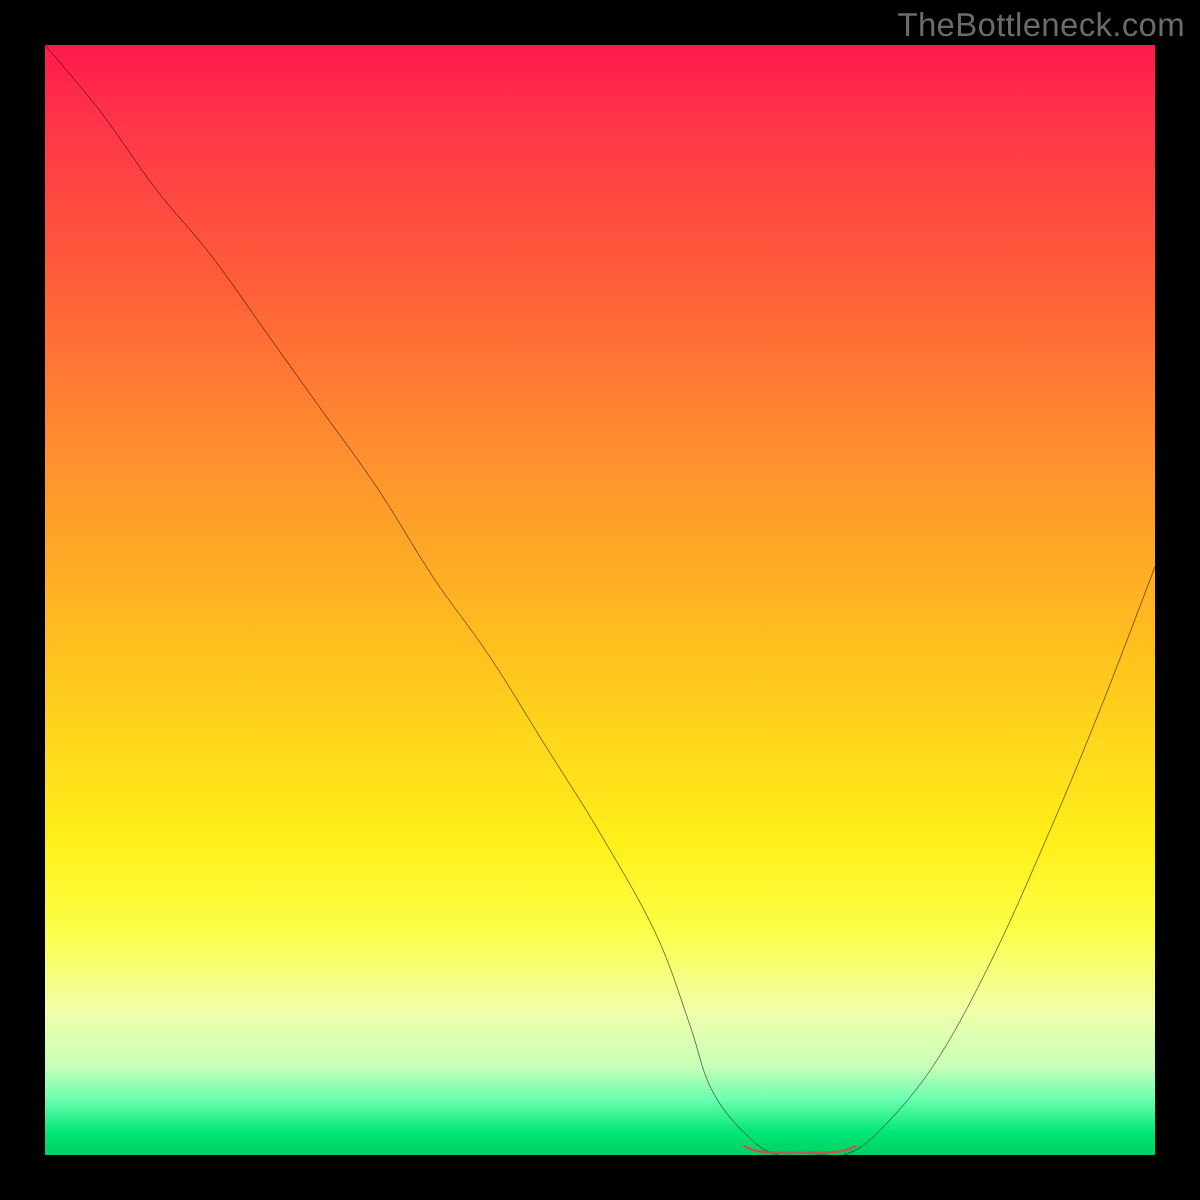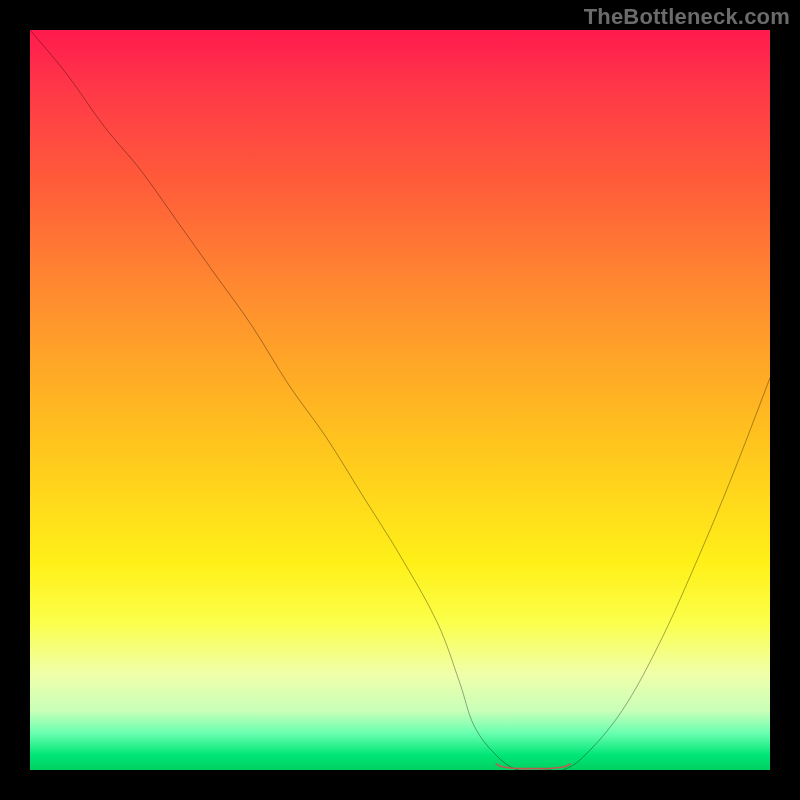--- a/index.html
+++ b/index.html
@@ -46,21 +46,21 @@
     top: 0;
     width: 100%;
     height: 100%;
   }
   .watermark {
     position: absolute;
     top: 4px;
     right: 10px;
     color: #6b6b6b;
     font-size: 22px;
-    font-weight: 700;
+    font-weight: 400;
     letter-spacing: 0.2px;
     user-select: none;
   }
 </style>
 </head>
 <body>
 
 <div class="frame">
 
   <div class="watermark">TheBottleneck.com</div>

